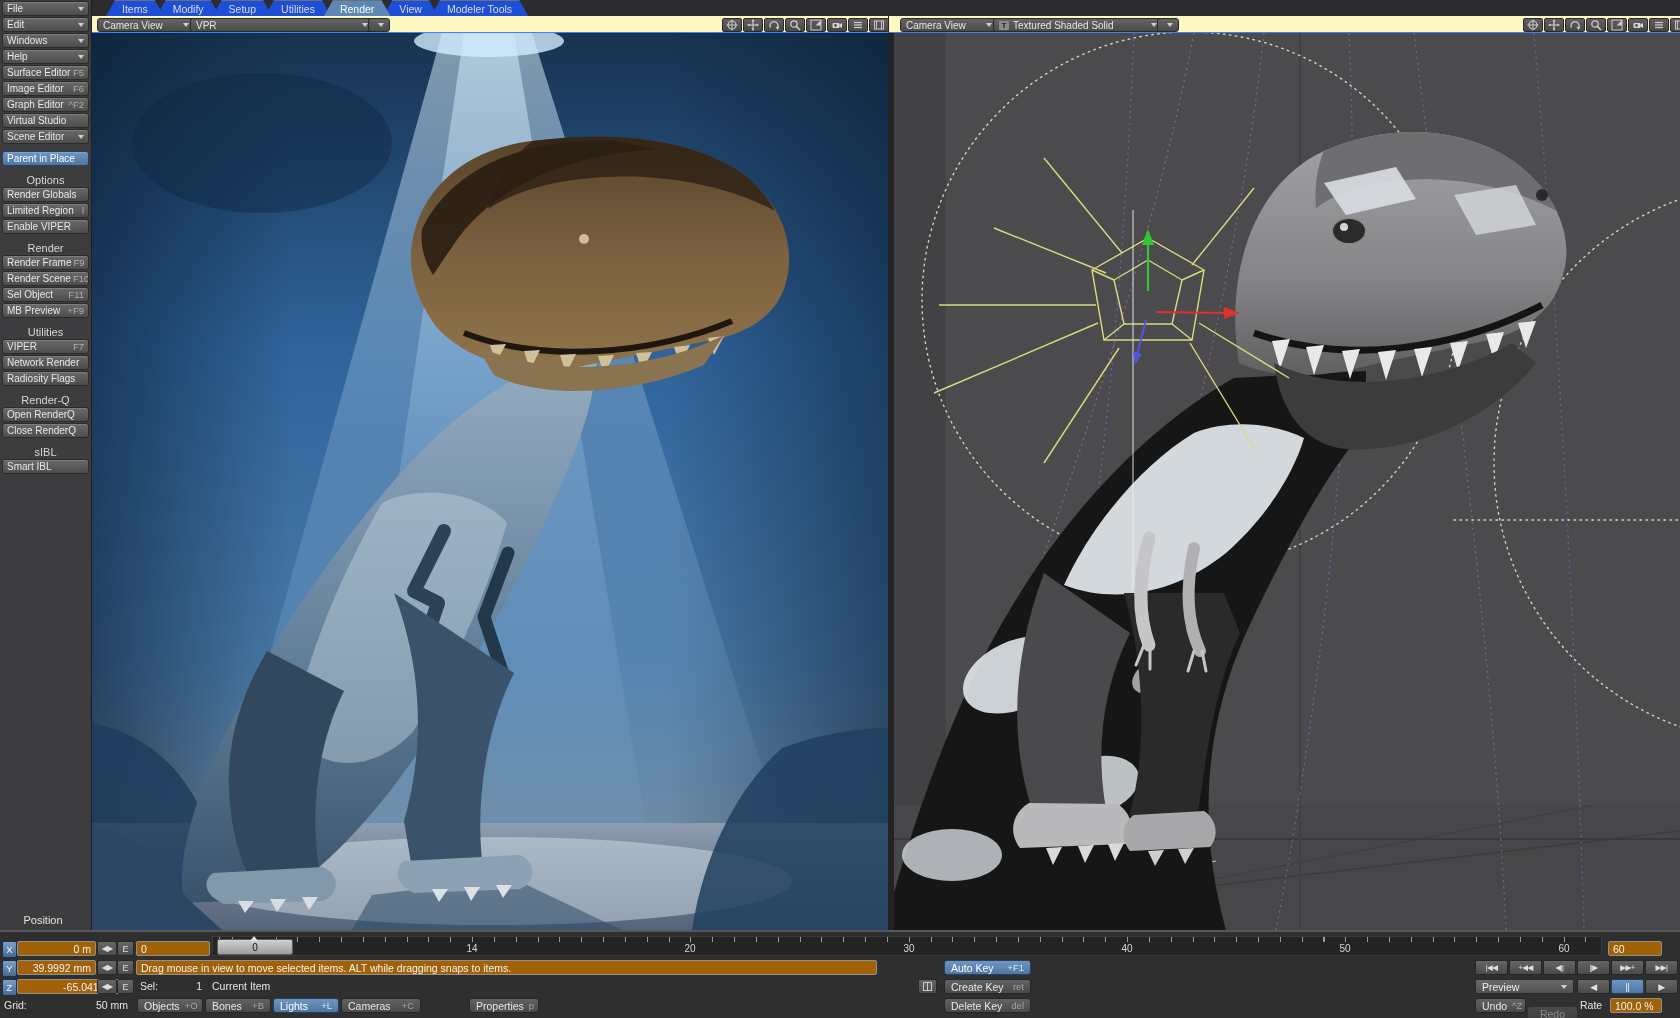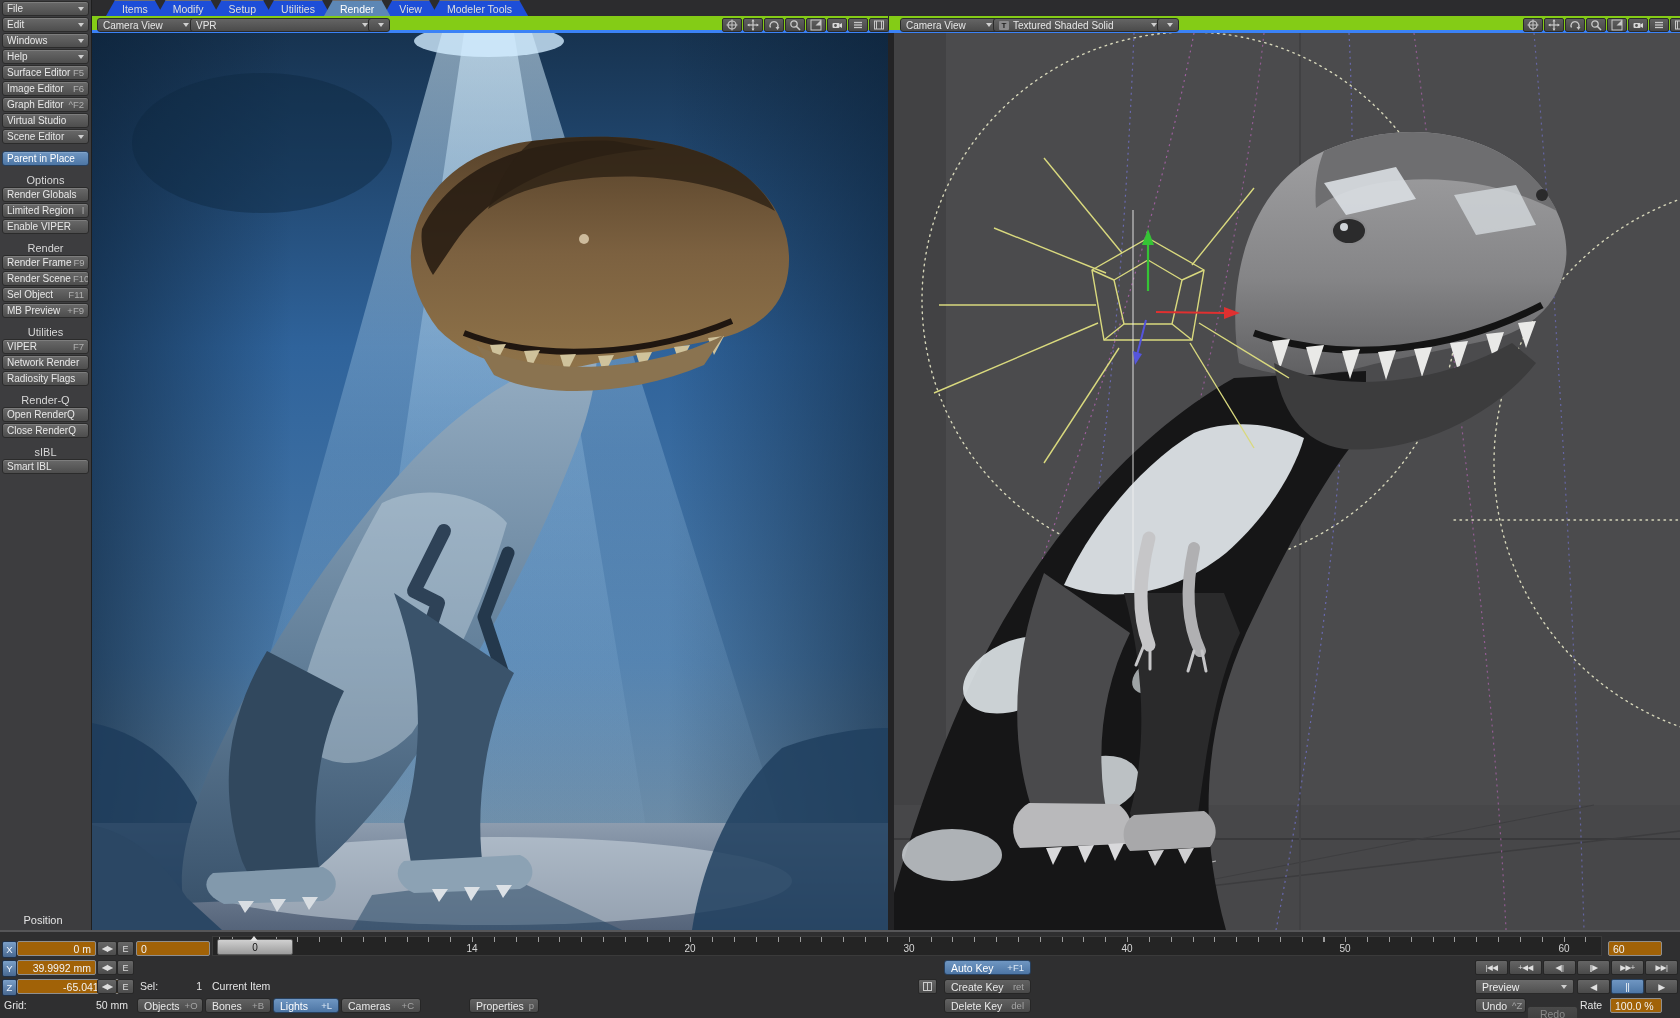--- a/index.html
+++ b/index.html
@@ -30,22 +30,22 @@
   
   #tabbar{position:absolute;left:92px;top:0;width:1588px;height:16px;
           background:#2c2c2e;border-bottom:1px solid #1c1c1c;display:flex;align-items:stretch;padding-left:14px;}
   .tab{position:relative;margin-right:-7px;padding:0 16px;display:flex;align-items:center;
        font-size:10.5px;color:#dedede;background:#1d4ed8;
        clip-path:polygon(9px 0,calc(100% - 9px) 0,100% 100%,0 100%);
        border-top:1px solid #6e6e70;}
   .tab.active{background:#5d87b5;color:#fff;z-index:2;}
 
   
-  .vphdr{position:absolute;top:16px;height:17px;background:#84cc16;
-         border-bottom:3px solid #3b82f6;box-sizing:border-box;}
+  .vphdr{position:absolute;top:16px;height:17px;background:#fef9c3;
+         border-bottom:1px solid #3b82f6;box-sizing:border-box;}
   #vphdr-left{left:92px;width:796px;}
   #vphdr-right{left:888px;width:792px;border-left:1px solid #262626;}
   .vpsel{position:absolute;top:2px;height:12px;display:flex;align-items:center;gap:4px;
          padding:0 5px;background:linear-gradient(#646464,#4b4b4b);
          border:1px solid #2a2a2a;border-radius:3px;font-size:10px;color:#e6e6e6;white-space:nowrap;}
   .vpsel .chev{margin-left:auto;}
   .modeicon{display:inline-flex;align-items:center;justify-content:center;
             width:10px;height:9px;background:#8a8a8c;color:#1c1c1c;font-size:8px;
             font-weight:bold;border-radius:1px;}
   .icon-group{position:absolute;top:2px;display:flex;gap:1px;}
@@ -528,20 +528,21 @@
       <span class="ticklabel" style="left:1336px;">60</span>
       <div id="slider-handle">0</div>
       <div id="slider-marker"></div>
     </div>
     <div class="field abs" style="left:1608px;top:9px;width:44px;">60</div>
 
     <div class="axis abs" style="left:2px;top:28px;">Y</div>
     <div class="field r abs" style="left:17px;top:28px;width:69px;">39.9992 mm</div>
     <div class="mini abs" style="left:97px;top:28px;width:14px;">◀▶</div>
     <div class="mini abs" style="left:117px;top:28px;width:11px;font-size:9px;letter-spacing:0;">E</div>
+    <div class="field abs" style="left:136px;top:28px;width:731px;">Drag mouse in view to move selected items. ALT while dragging snaps to items.</div>
     <div class="kbtn blue abs" style="left:944px;top:28px;width:73px;">
         <span>Auto Key</span>
         <span class="sc">+F1</span>
       </div>
     <div class="tbtn abs" style="left:1475px;top:28px;">|◀◀</div>
     <div class="tbtn abs" style="left:1509px;top:28px;">+◀◀</div>
     <div class="tbtn abs" style="left:1543px;top:28px;">◀||</div>
     <div class="tbtn abs" style="left:1577px;top:28px;">||▶</div>
     <div class="tbtn abs" style="left:1611px;top:28px;">▶▶+</div>
     <div class="tbtn abs" style="left:1645px;top:28px;">▶▶|</div>

